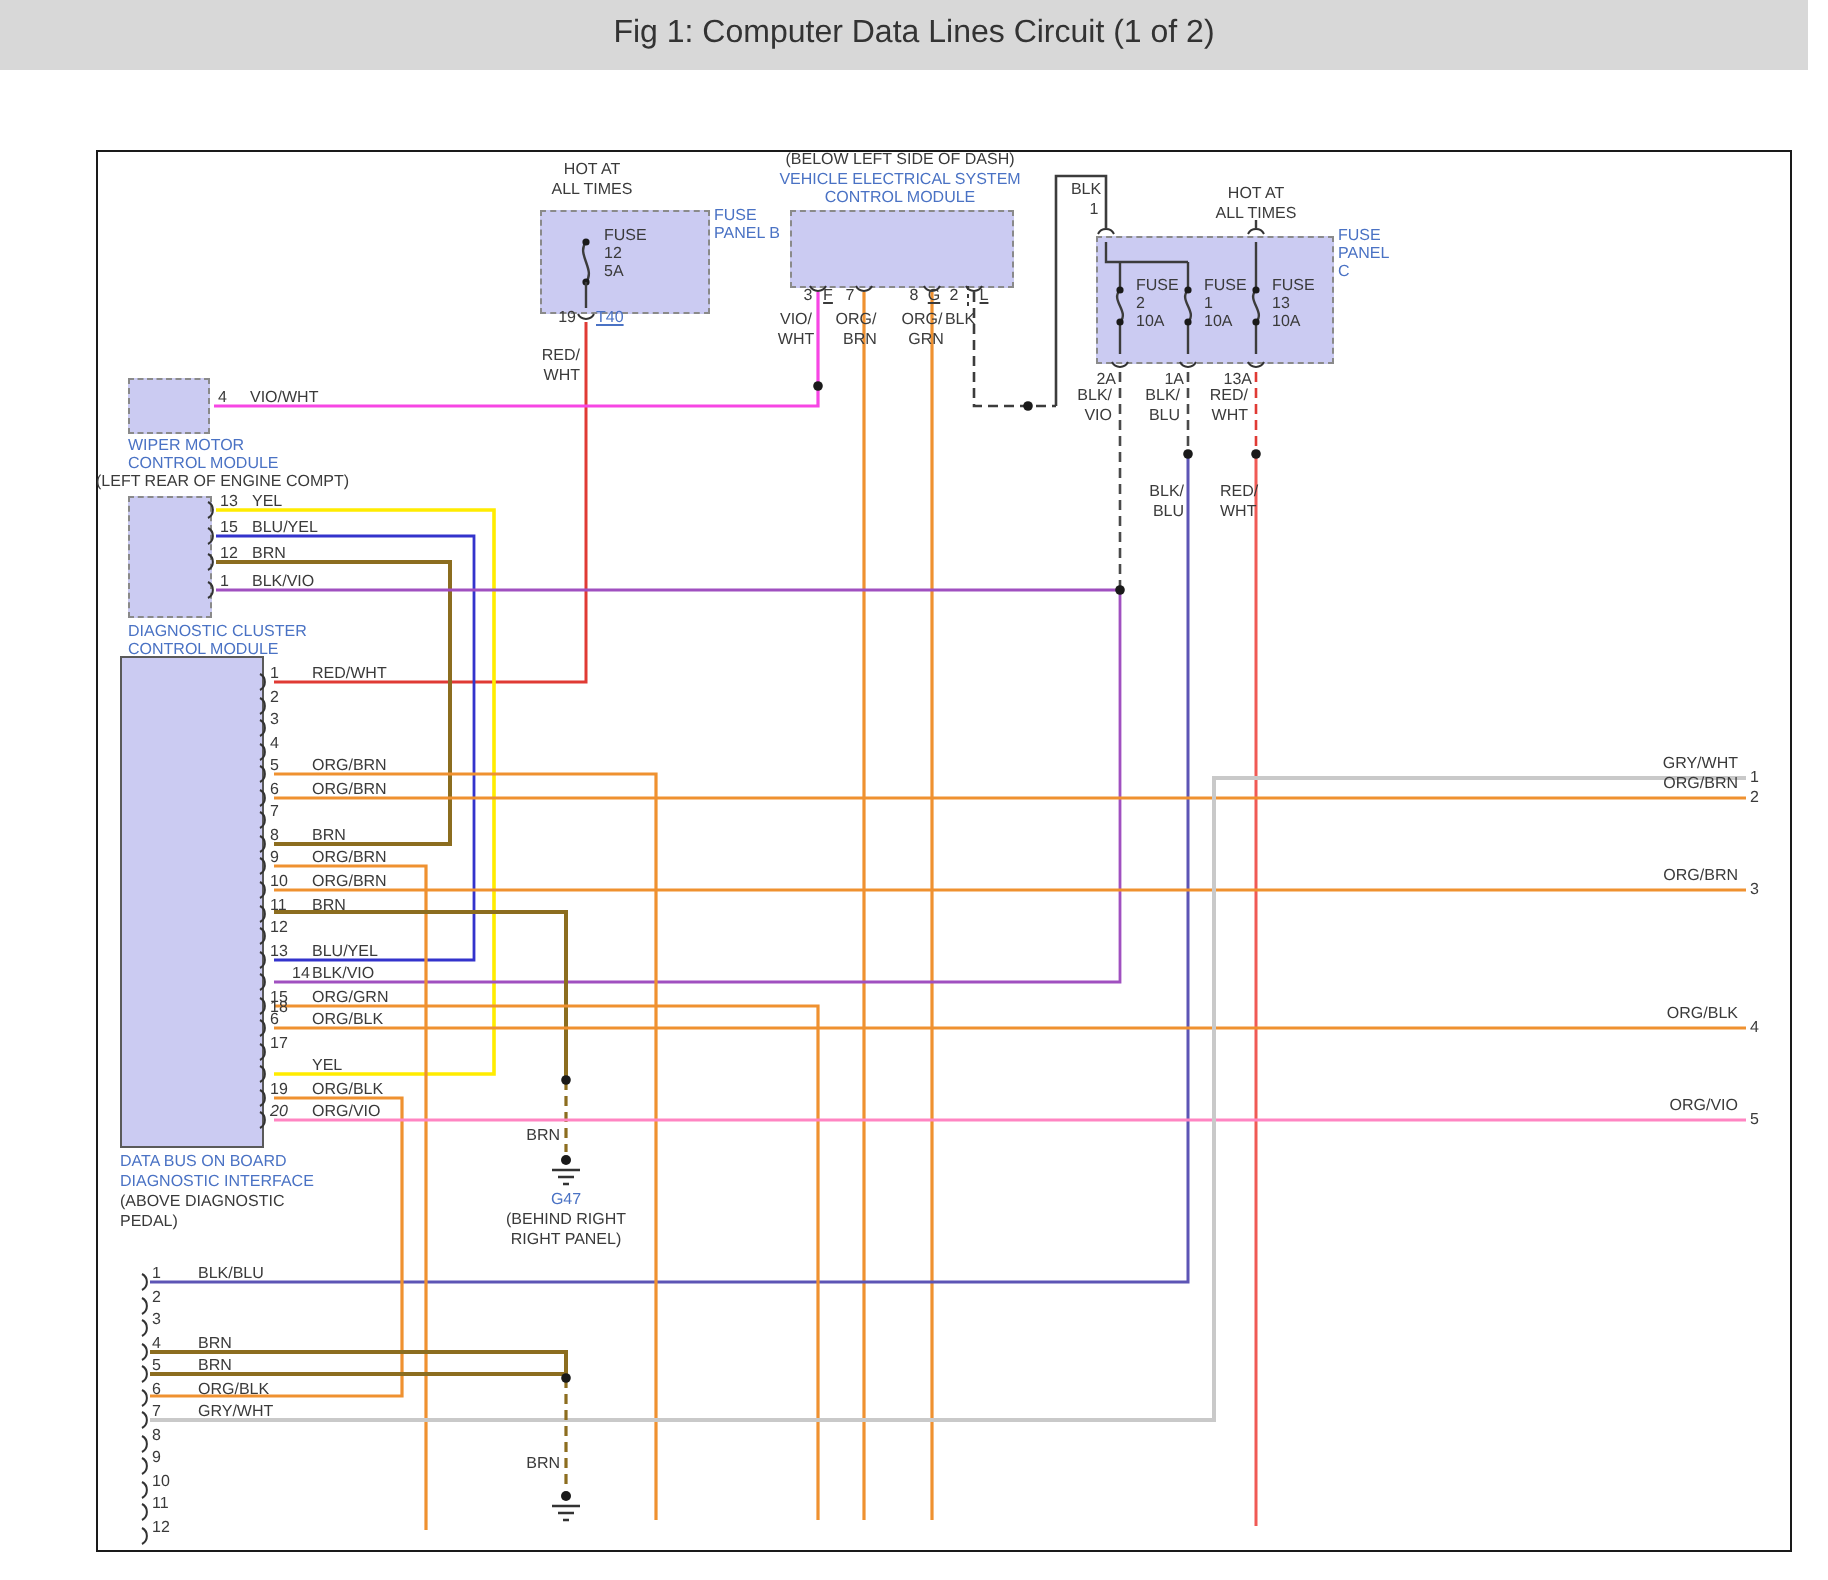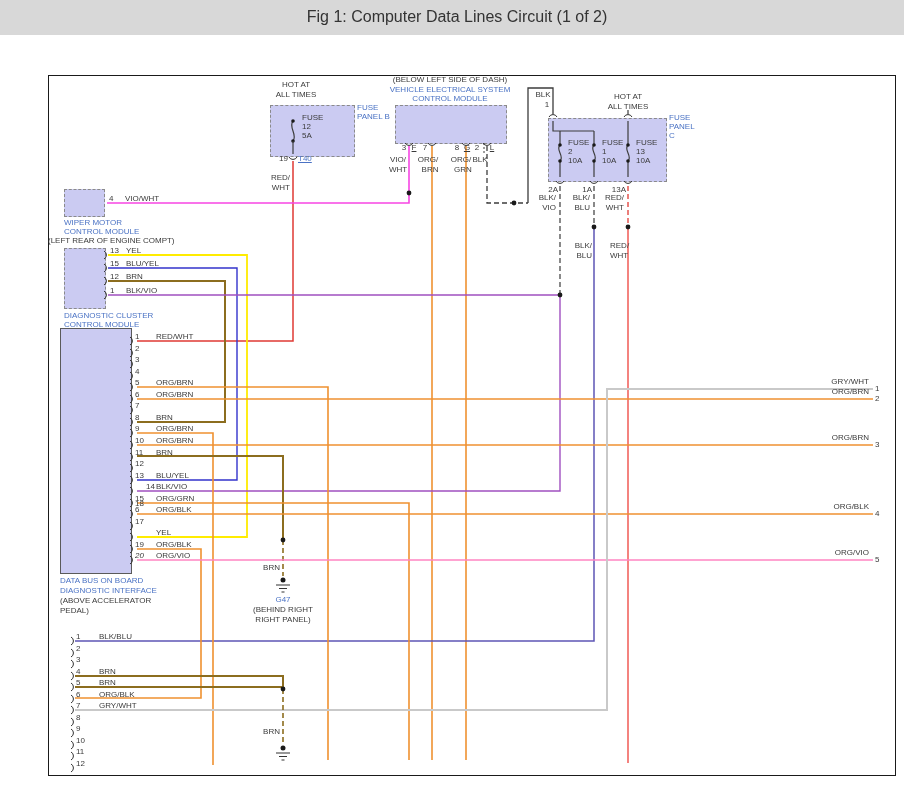--- a/index.html
+++ b/index.html
@@ -223,21 +223,21 @@
   <div class="lbl b" style="left:64px;top:228px">CONTROL MODULE</div>
   <div class="lbl" style="left:48px;top:237px">(LEFT REAR OF ENGINE COMPT)</div>
   <div class="lbl" style="left:109px;top:195px">4</div>
   <div class="lbl" style="left:125px;top:195px">VIO/WHT</div>
 
   <div class="lbl b" style="left:64px;top:312px">DIAGNOSTIC CLUSTER</div>
   <div class="lbl b" style="left:64px;top:321px">CONTROL MODULE</div>
 
   <div class="lbl b" style="left:60px;top:577px">DATA BUS ON BOARD</div>
   <div class="lbl b" style="left:60px;top:587px">DIAGNOSTIC INTERFACE</div>
-  <div class="lbl" style="left:60px;top:597px">(ABOVE ACCELERATOR</div>
+  <div class="lbl" style="left:60px;top:597px">(ABOVE DIAGNOSTIC</div>
   <div class="lbl" style="left:60px;top:607px">PEDAL)</div>
 
   <div class="lbl r" style="left:280px;top:564px">BRN</div>
   <div class="lbl c b" style="left:283px;top:596px">G47</div>
   <div class="lbl c" style="left:283px;top:606px">(BEHIND RIGHT</div>
   <div class="lbl c" style="left:283px;top:616px">RIGHT PANEL)</div>
   <div class="lbl r" style="left:280px;top:728px">BRN</div>
 
 <div class="lbl" style="left: 110px; top: 247px;">13</div>
     <div class="lbl" style="left: 126px; top: 247px;">YEL</div>

